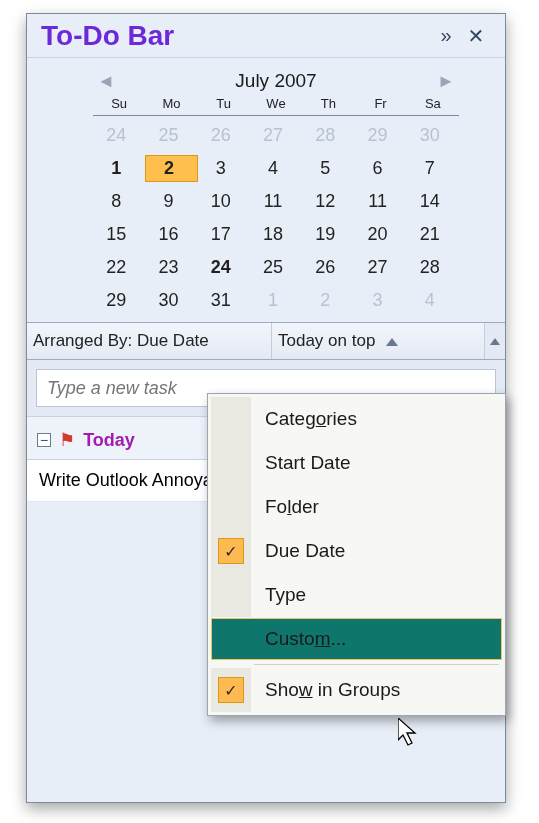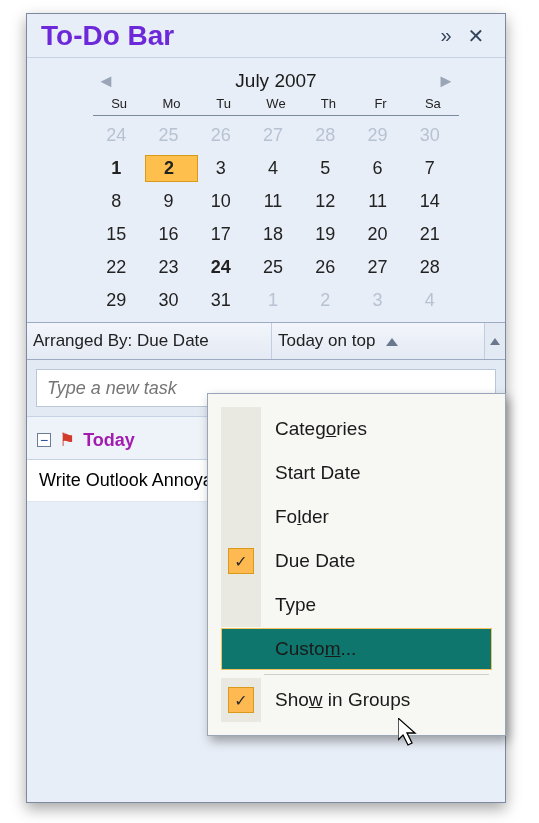--- a/index.html
+++ b/index.html
@@ -104,21 +104,21 @@
 
   
   .menu {
     position:absolute;
     left: 207px; top: 393px;
     width: 299px;
     background:#f7f7f4;
     border:1px solid #9aa6b8;
     box-shadow: 3px 5px 10px rgba(0,0,0,0.35);
     z-index: 50;
-    padding: 13px;
+    padding: 3px;
   }
   .menu-inner { display:flex; flex-direction:column; }
   .menu-item {
     display:flex; align-items:center; height:44px;
     font-size:19px; color:#1a1a1a; cursor:pointer;
   }
   .menu-item .chk {
     width:40px; height:100%; display:flex; align-items:center; justify-content:center;
     background:#e9e9e2;
   }

